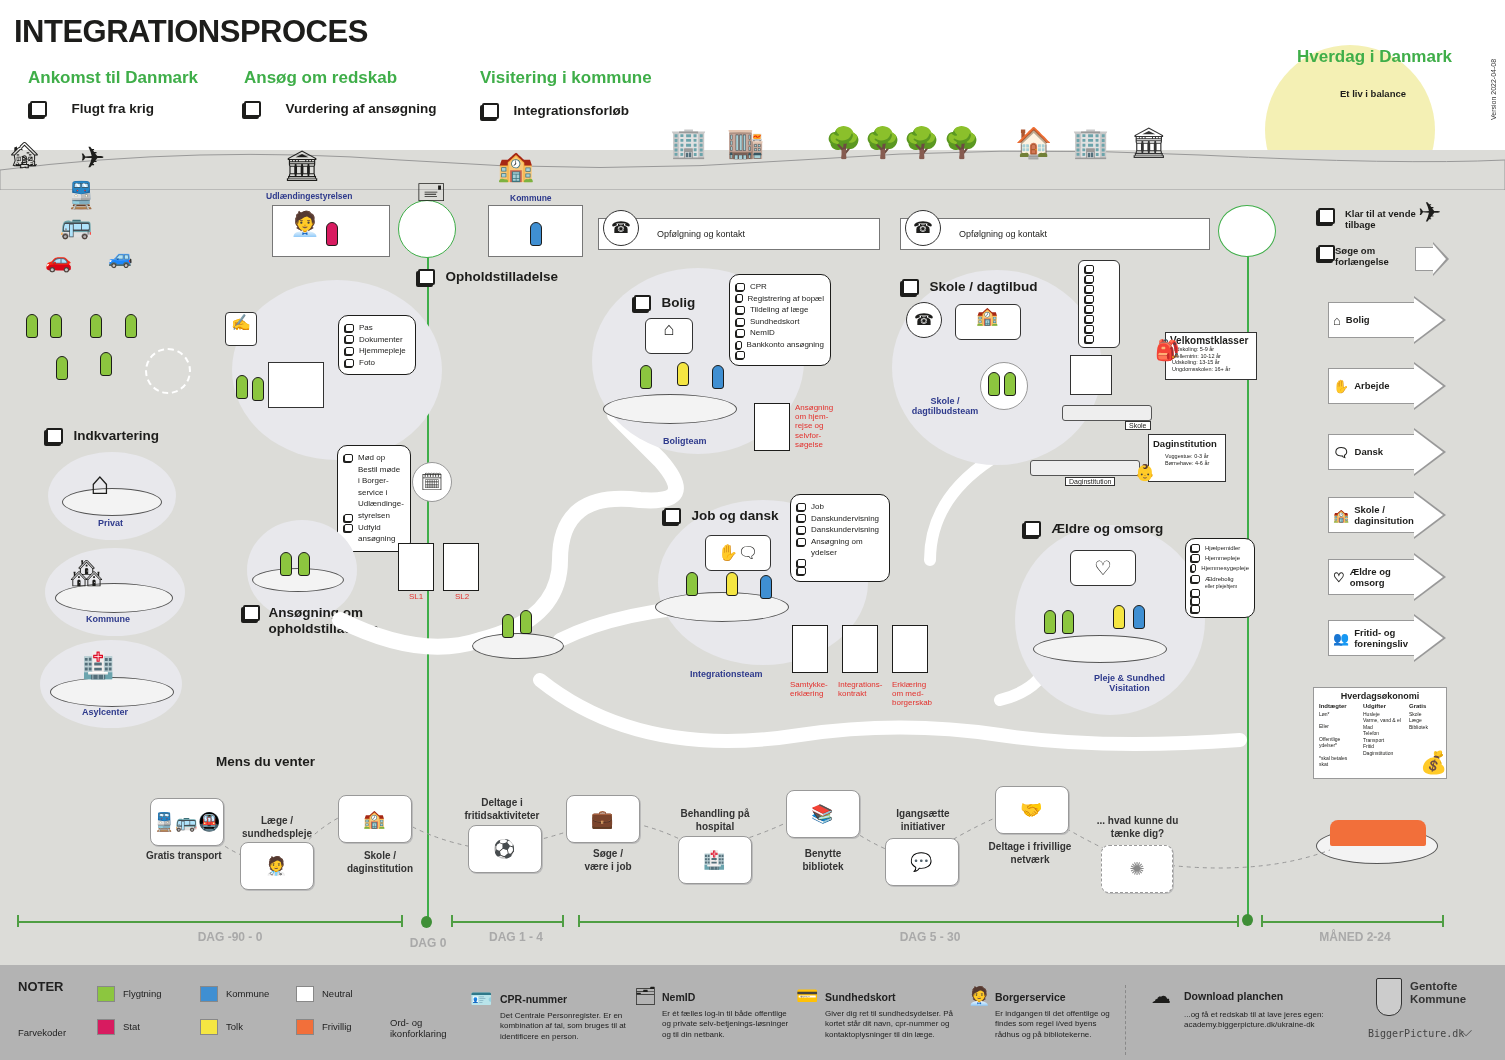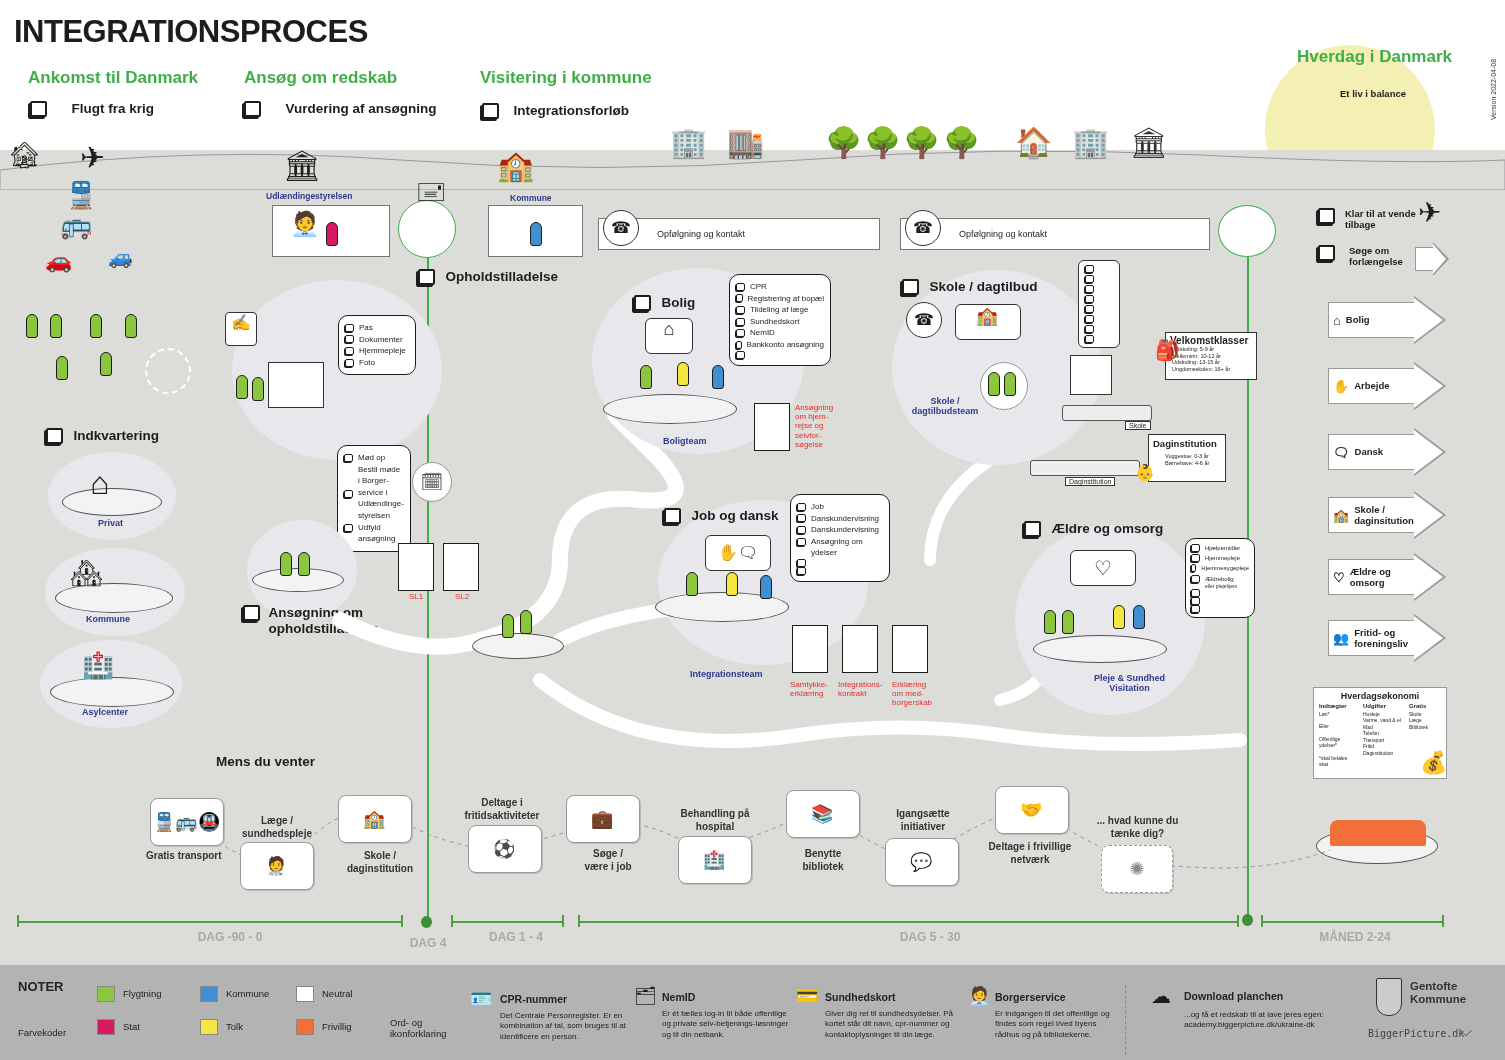--- a/index.html
+++ b/index.html
@@ -164,21 +164,21 @@
       <span class="cbx s"></span>
       <span>Foto</span>
     </div>
 </div>
 
 <div class="abs bubble" style="left:337px;top:445px;width:74px;white-space:normal">
   <div>
       <span class="cbx s"></span>
       <span>Mød op</span>
     </div>
-  <div style="align-items:center;white-space:normal">
+  <div style="align-items:flex-end;white-space:normal">
       <span class="cbx s" style="margin-top:2px;flex-shrink:0"></span>
       <span>Bestil møde i Borger-service i Udlændinge-styrelsen</span>
     </div>
   <div style="align-items:flex-start;white-space:normal">
       <span class="cbx s" style="margin-top:2px;flex-shrink:0"></span>
       <span>Udfyld ansøgning</span>
     </div>
 </div>
 <div class="abs" style="left:412px;top:462px;width:40px;height:40px;border-radius:50%;background:#fff;border:1px solid #999;font-size:18px;text-align:center;line-height:38px">🗓</div>
 
@@ -380,21 +380,21 @@
   <div>
       <span class="cbx s"></span>
     </div>
 </div>
 
 <div class="abs" style="left:1318px;top:208px;display:flex;gap:10px">
   <span class="cbx"></span>
   <span style="font-size:9.5px;font-weight:bold;width:80px;line-height:1.2">Klar til at vende tilbage</span>
 </div>
 <div class="abs" style="left:1418px;top:196px;font-size:28px">✈</div>
-<div class="abs" style="left:1318px;top:245px;display:flex;gap:14px">
+<div class="abs" style="left:1318px;top:245px;display:flex;gap:0">
   <span class="cbx"></span>
   <span style="font-size:9.5px;font-weight:bold;width:80px;line-height:1.2">Søge om forlængelse</span>
 </div>
 <div class="right-arrow" style="left:1415px;top:242px;width:46px;height:34px">
   <div class="body" style="width:20px;height:24px;top:5px"></div>
   <div class="head" style="left:18px;border-top-width:17px;border-bottom-width:17px;border-left-width:16px"></div>
   <div class="head2" style="left:18px;top:2px;border-top-width:15px;border-bottom-width:15px;border-left-width:13px"></div>
 </div>
 
 <div class="right-arrow" style="top:296px">
@@ -542,21 +542,21 @@
 <div class="abs tick" style="left:562px;top:915px"></div>
 <div class="abs tick" style="left:578px;top:915px"></div>
 <div class="abs tl" style="left:578px;top:921px;width:660px"></div>
 <div class="abs tick" style="left:1237px;top:915px"></div>
 <div class="abs dot" style="left:1242px;top:914px"></div>
 <div class="abs tick" style="left:1261px;top:915px"></div>
 <div class="abs tl" style="left:1261px;top:921px;width:182px"></div>
 <div class="abs tick" style="left:1442px;top:915px"></div>
 
 <div class="abs sec" style="left:170px;top:930px;width:120px">DAG -90 - 0</div>
-<div class="abs sec" style="left:398px;top:936px;width:60px">DAG 4</div>
+<div class="abs sec" style="left:398px;top:936px;width:60px">DAG 0</div>
 <div class="abs sec" style="left:476px;top:930px;width:80px">DAG 1 - 4</div>
 <div class="abs sec" style="left:880px;top:930px;width:100px">DAG 5 - 30</div>
 <div class="abs sec" style="left:1300px;top:930px;width:110px">MÅNED 2-24</div>
 
 <div class="abs notes"></div>
 <div class="abs" style="left:18px;top:979px;font-size:13px;font-weight:bold;color:#222">NOTER</div>
 <div class="abs nt" style="left:18px;top:1027px">Farvekoder</div>
 
 <div class="abs nt" style="left:97px;top:986px"><span class="sw" style="background:#8cc63f"></span><span>Flygtning</span></div>
 <div class="abs nt" style="left:200px;top:986px"><span class="sw" style="background:#3f8fd2"></span><span>Kommune</span></div>

